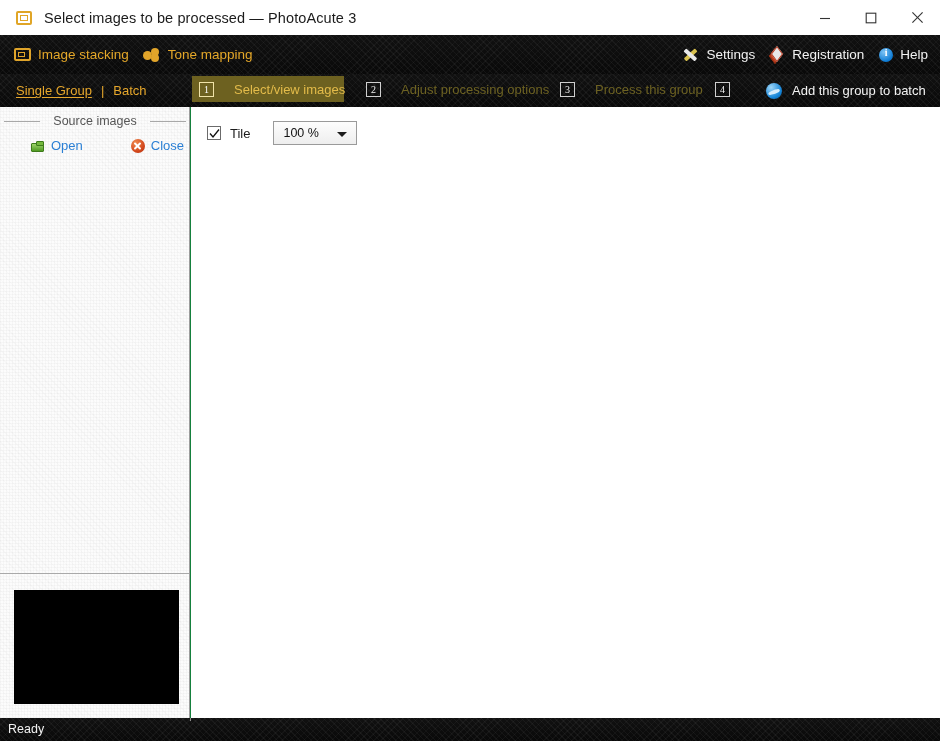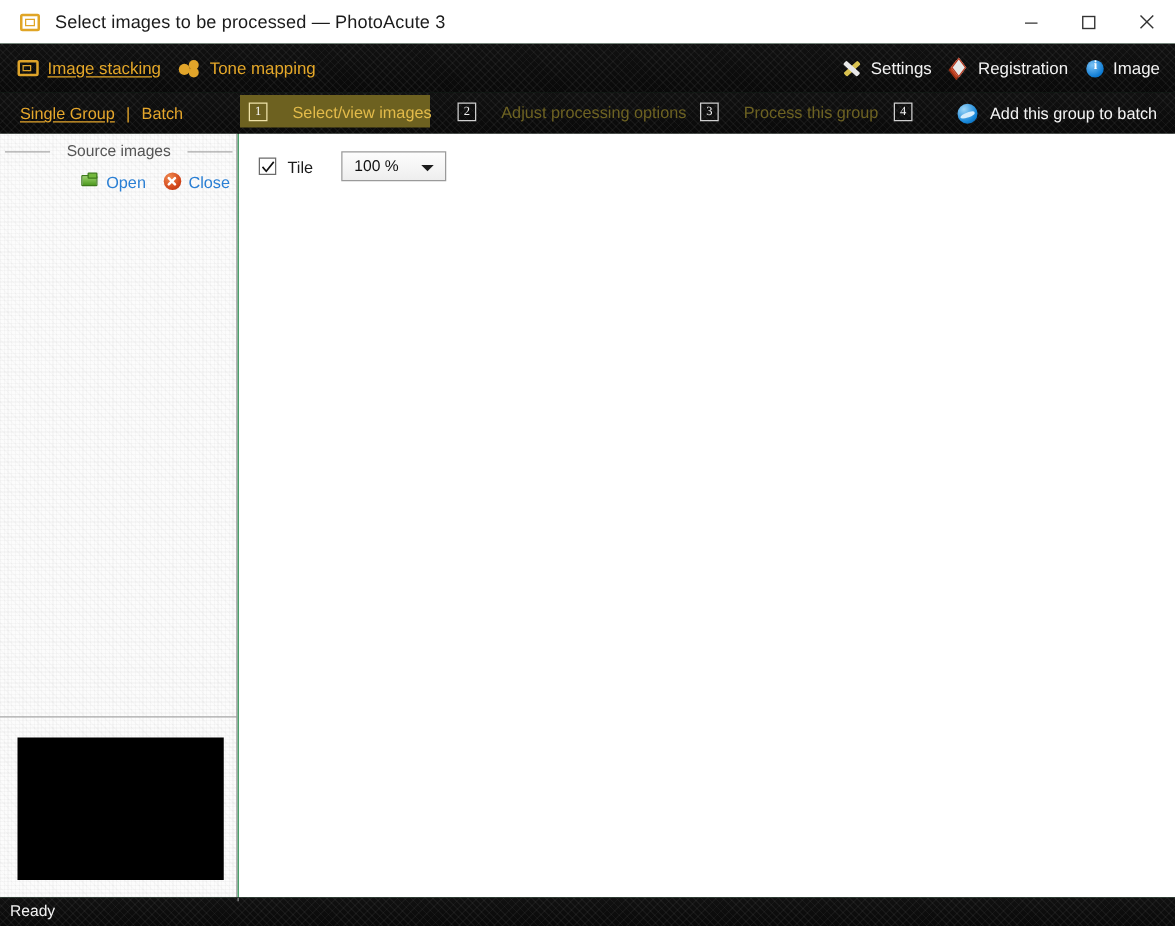--- a/index.html
+++ b/index.html
@@ -100,21 +100,20 @@
     display: flex;
     align-items: center;
     gap: 7px;
     white-space: nowrap;
   }
   .menu-label {
     font-size: 13.5px;
     color: #e5a829;
   }
   .menu-item.active .menu-label {
-    text-decoration: underline;
     text-underline-offset: 2px;
   }
   .ms-icon {
     width: 17px; height: 13px;
     border: 2px solid #dfa42a;
     border-radius: 2px;
     box-sizing: border-box;
     position: relative;
   }
   .ms-icon::after {
@@ -314,22 +313,23 @@
   .source-actions {
     position: absolute;
     left: 0; right: 6px; top: 31px;
     display: flex;
     justify-content: flex-end;
     align-items: center;
     gap: 14px;
   }
   .action-link {
     display: flex;
-    align-items: flex-start;
+    align-items: flex-end;
     gap: 6px;
+    margin-left: 34px;
   }
   .action-link .lbl {
     font-size: 13px;
     color: #2a7fd4;
   }
   .folder-icon {
     width: 14px; height: 12px;
     position: relative;
   }
   .folder-icon::before {
@@ -513,21 +513,21 @@
         </div>
         <div class="menu-item">
           <span class="diamond-icon">
               <i class="back"></i>
               <i></i>
             </span>
           <span class="menu-label">Registration</span>
         </div>
         <div class="menu-item">
           <span class="info-icon"></span>
-          <span class="menu-label">Image</span>
+          <span class="menu-label">Help</span>
         </div>
       </div>
     </div>
   </div>
 
   <div class="stepbar darkbar">
     <div class="stepbar-inner">
       <div class="mode-links">
         <span class="mode-link active">Single Group</span>
         <span class="mode-sep">|</span>

